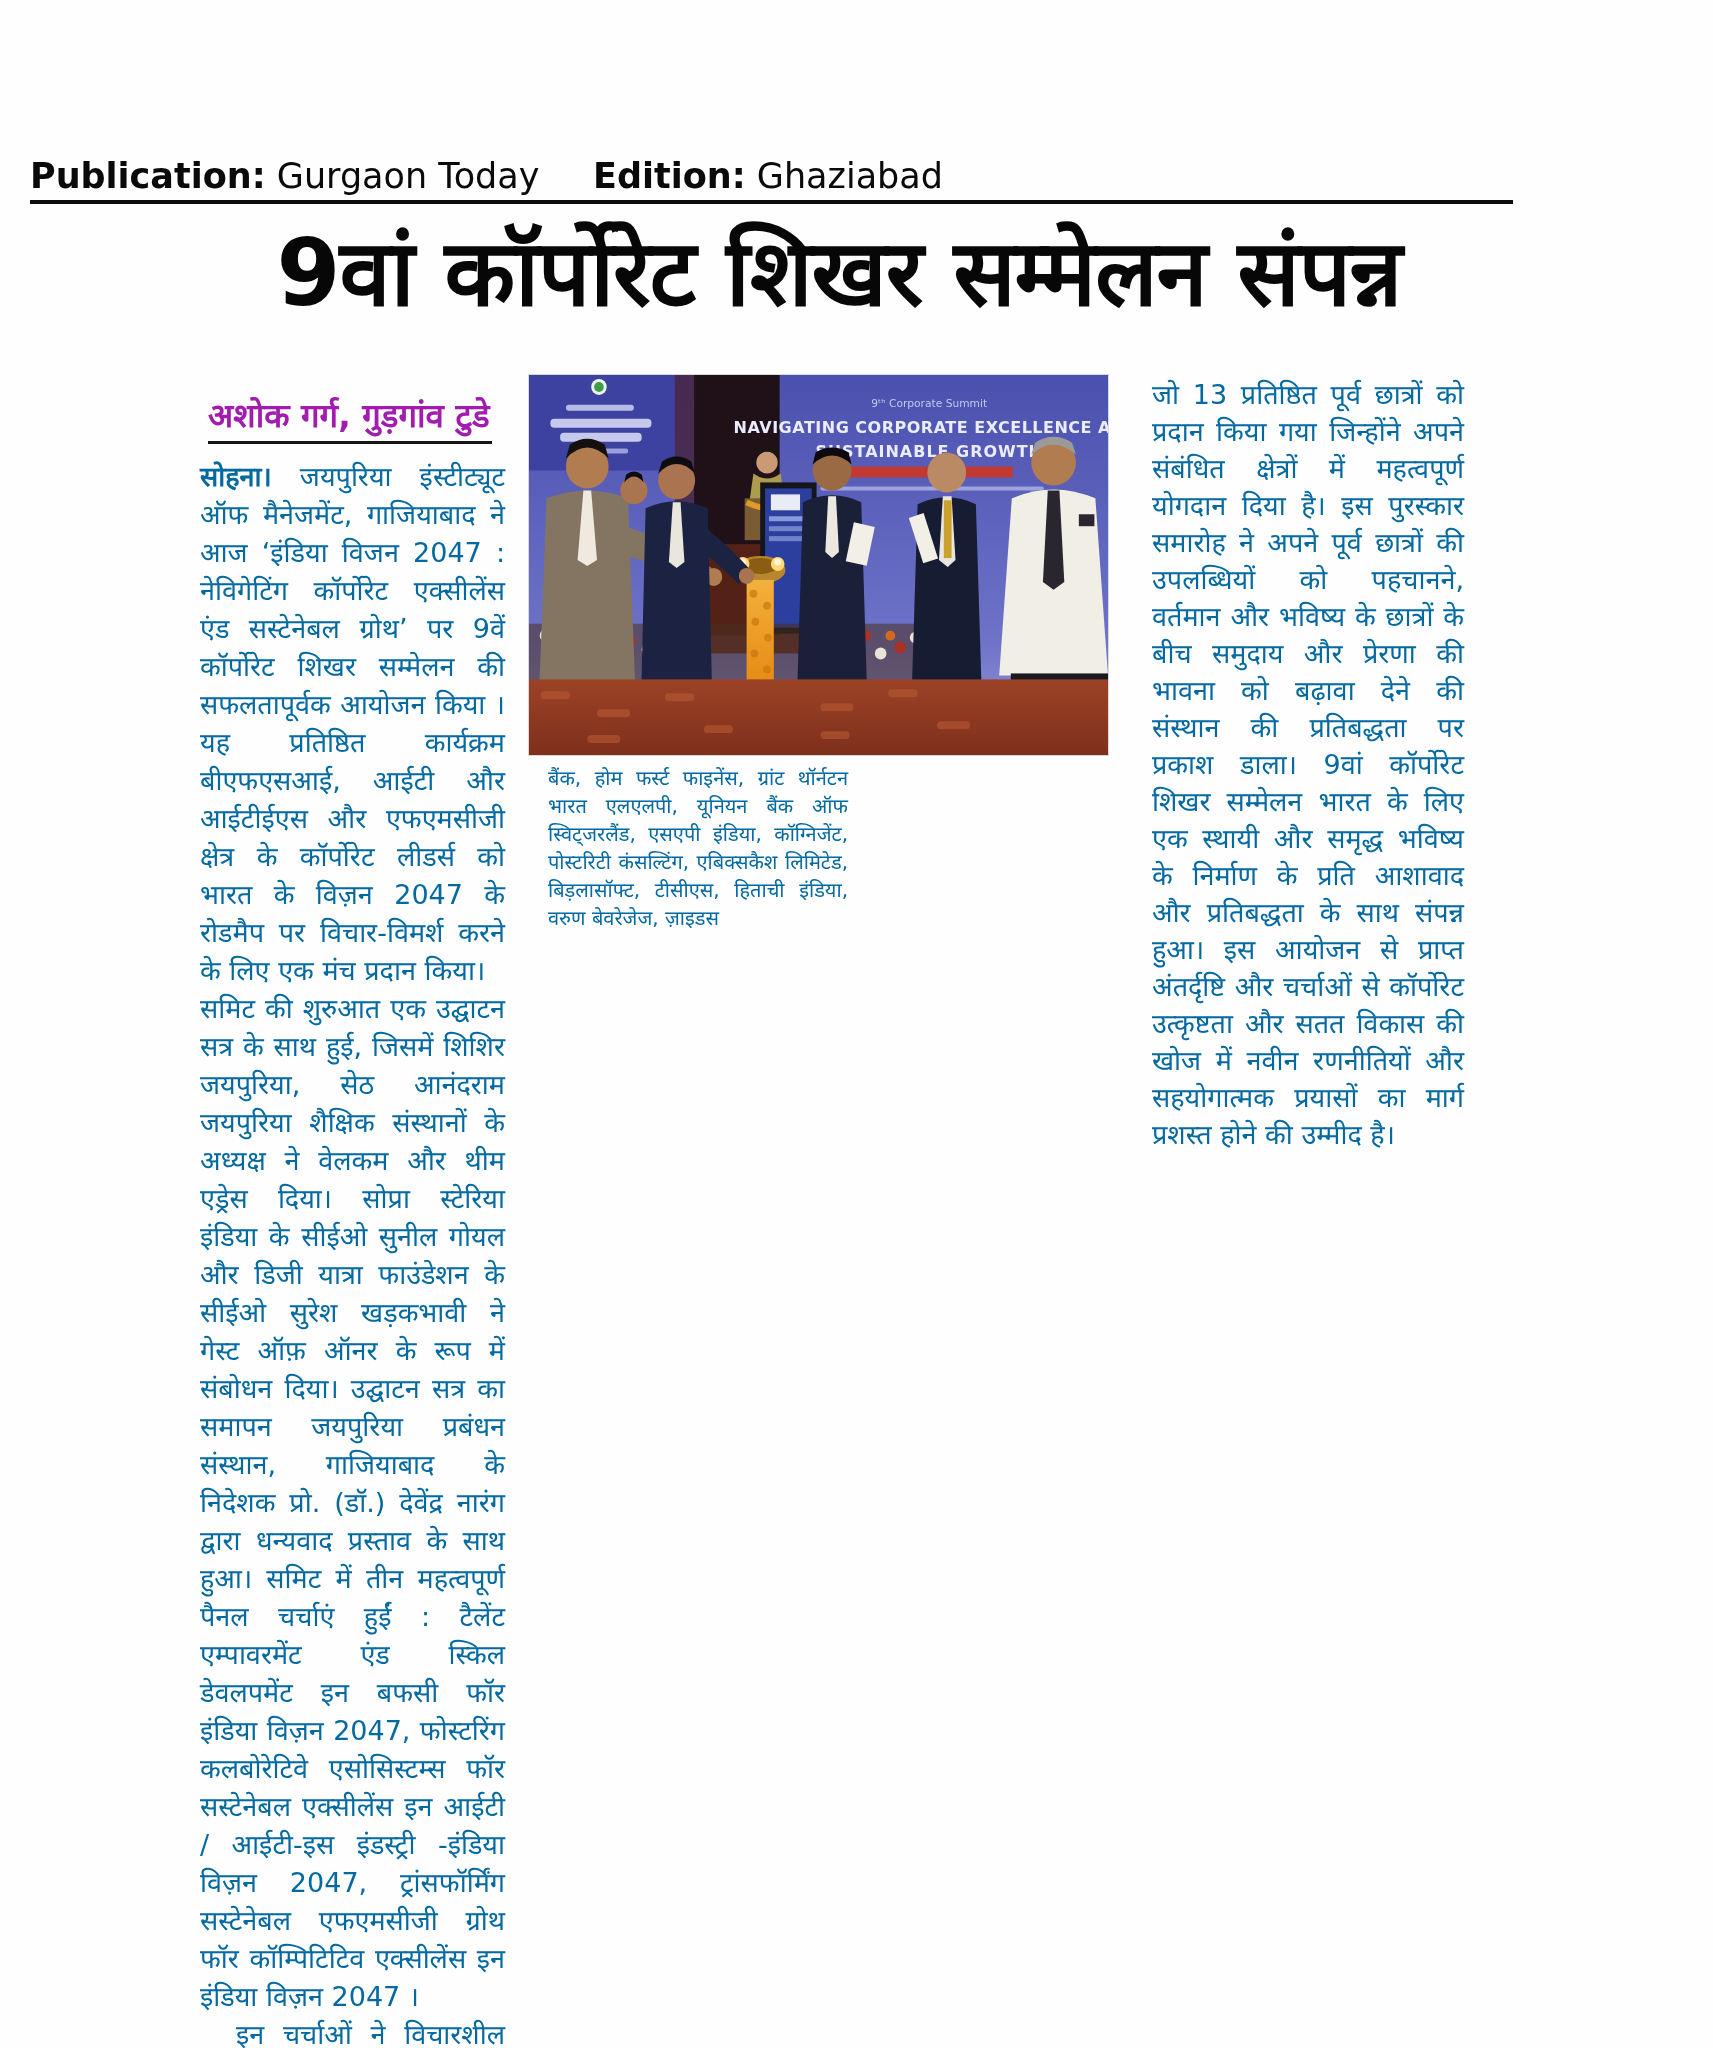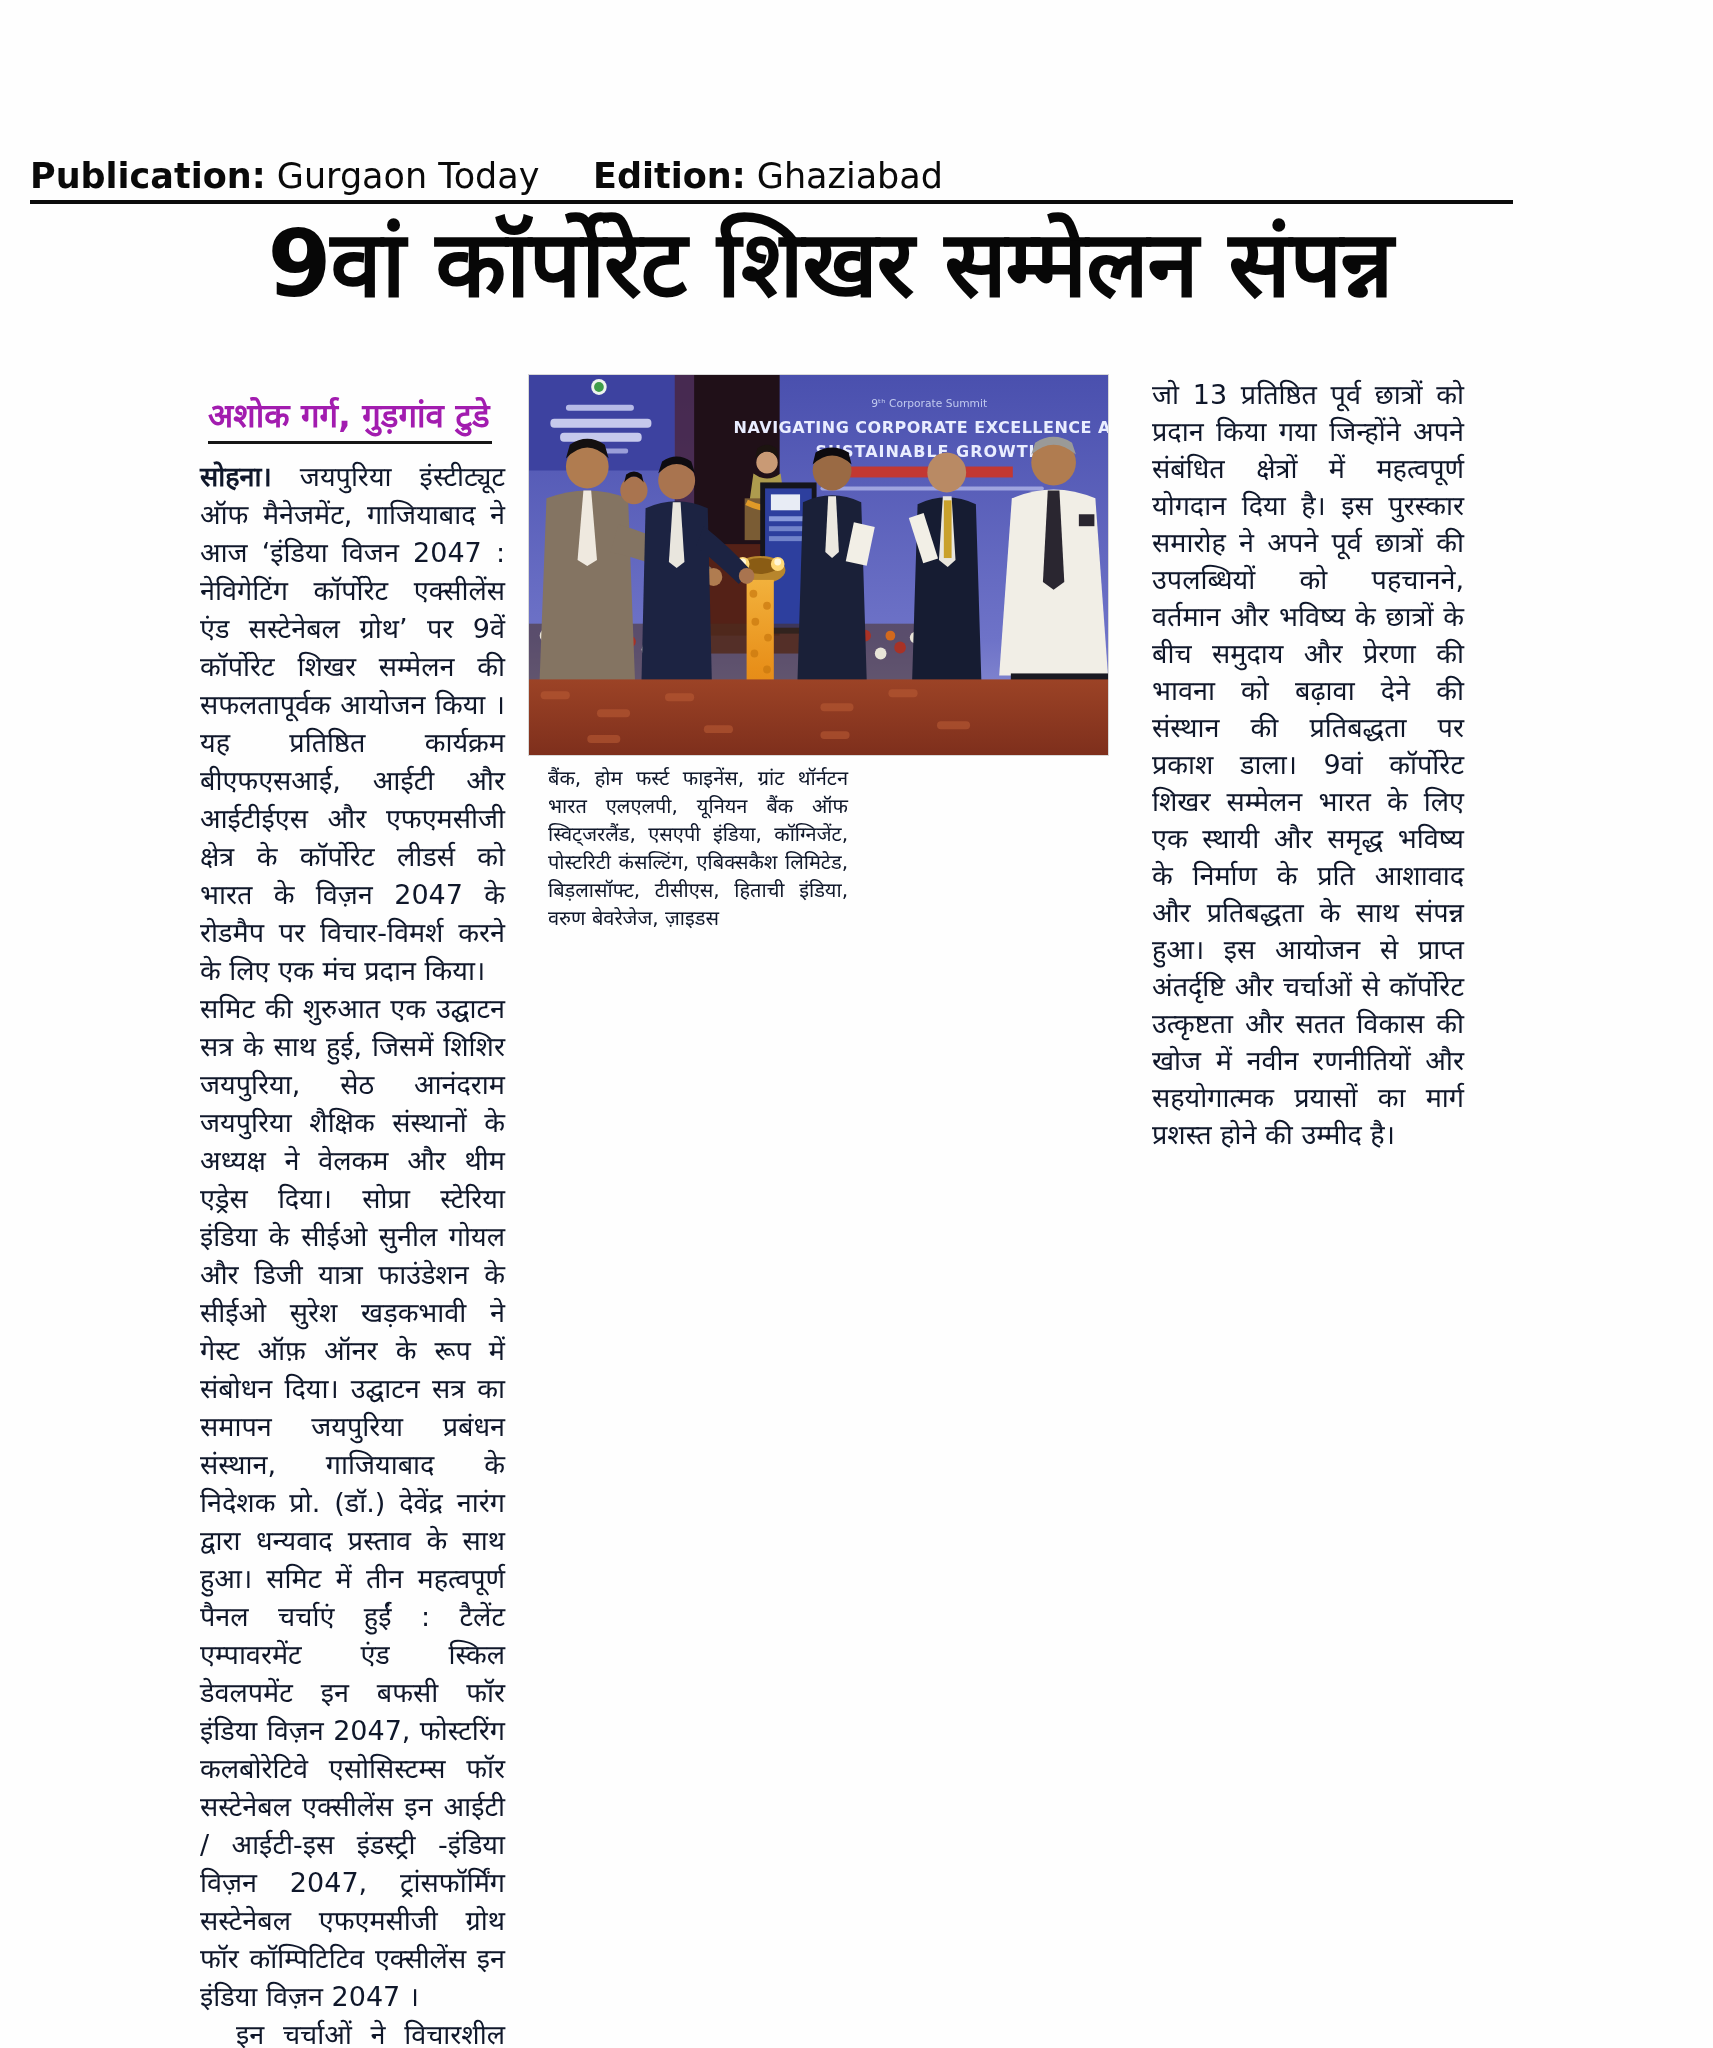--- a/index.html
+++ b/index.html
@@ -9,29 +9,29 @@
   }
   
   .meta-item{position:absolute;top:156px;font-size:35px;white-space:nowrap;color:#0a0a0a;}
   .meta-item .lbl{font-weight:700;}
   .meta-pub{left:30px;}
   .meta-ed{left:593px;}
   .meta-date{left:1163px;}
   .meta-rule{position:absolute;left:30px;top:200px;width:1483px;height:4px;background:#0c0c0c;}
   
   .headline{
-    position:absolute;left:0;top:212px;width:1660px;margin:0;
+    position:absolute;left:0;top:212px;width:1660px;margin:9px;
     text-align:center;font-size:92px;line-height:1.15;font-weight:700;color:#070707;
     letter-spacing:-1px;
   }
   
   .byline{position:absolute;left:208px;top:392px;font-size:33px;font-weight:700;color:#a21caf;white-space:nowrap;}
   .byline-rule{position:absolute;left:208px;top:441px;width:284px;height:3px;background:#161616;}
   
-  .col{position:absolute;text-align:justify;color:#0f172a;}
+  .col{position:absolute;text-align:justify;color:#0369a1;}
   .col p{margin:0;padding:0;}
   .col1{left:200px;top:458px;width:305px;font-size:27px;line-height:38px;}
   .col2{left:528px;top:764px;width:300px;font-size:20px;line-height:28px;margin-left:20px;}
   .col3{left:836px;top:764px;width:297px;font-size:24px;line-height:28px;}
   .col4{left:1152px;top:376px;width:312px;font-size:27px;line-height:37px;}
   .indent{text-indent:36px;}
   .dateline{font-weight:700;}
   
   .photo{
     position:absolute;left:528px;top:374px;width:581px;height:382px;margin:0;

